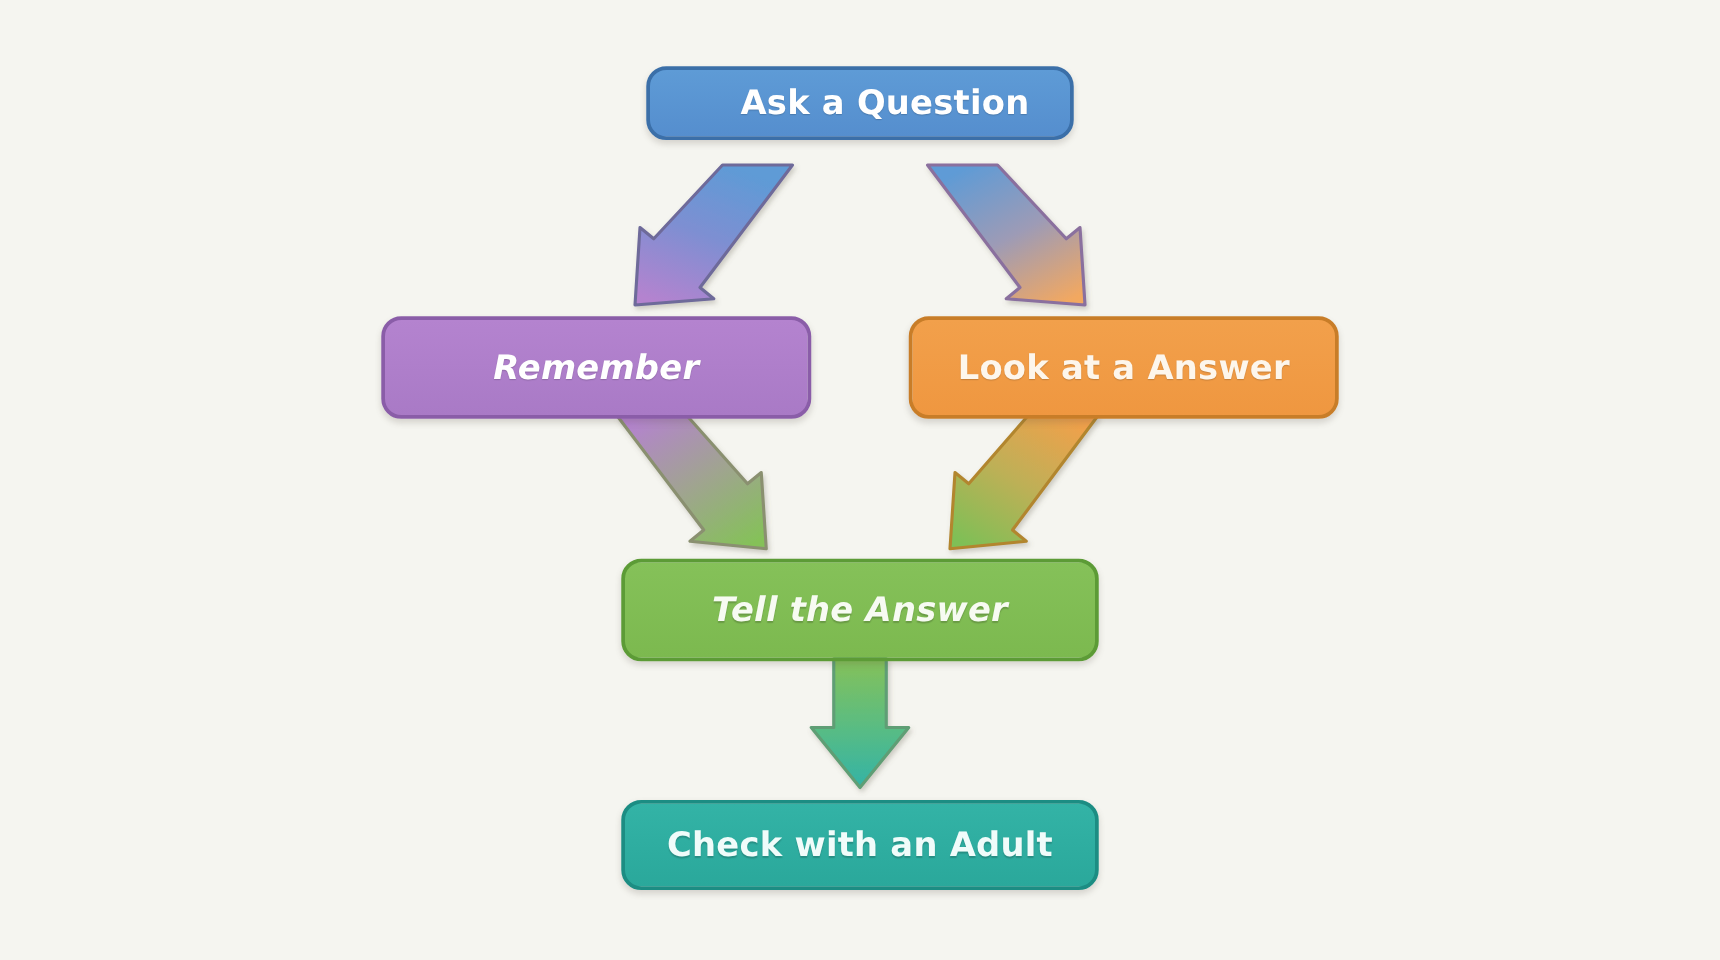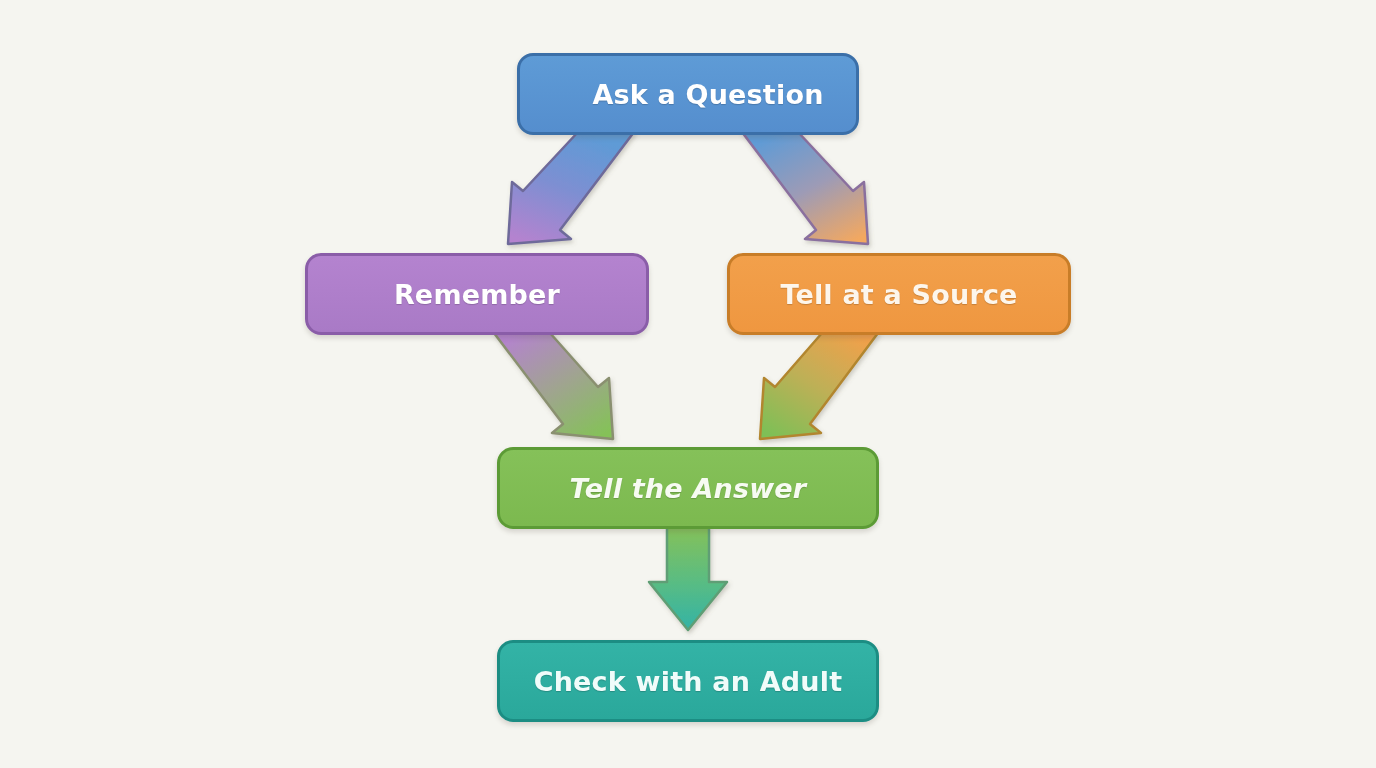--- a/index.html
+++ b/index.html
@@ -42,49 +42,50 @@
     box-shadow: 0 3px 5px rgba(90,80,70,0.20);
     z-index: 5;
   }
   .node-label {
     white-space: nowrap;
     line-height: 1;
   }
 
   
   #node-ask {
-    left: 517px;  top: 53px;  width: 342px; height: 82px;
+    left: 517px;  top: 53px;  width: 342px; height: 59px;
     background: linear-gradient(180deg, #5e9bd6 0%, #558ece 100%);
     border-color: #3b6fa8;
     font-size: 27px;
     padding-left: 40px;
   }
   #node-remember {
     left: 305px; top: 253px; width: 344px; height: 82px;
     background: linear-gradient(180deg, #b483cf 0%, #a97ac6 100%);
     border-color: #8a5da8;
     font-size: 27px;
+    font-style: italic;
   }
   #node-source {
     left: 727px; top: 253px; width: 344px; height: 82px;
     background: linear-gradient(180deg, #f2a04b 0%, #ef9740 100%);
     border-color: #c87d28;
     font-size: 27px;
     color: #fdf6ec;
   }
   #node-answer {
     left: 497px; top: 447px; width: 382px; height: 82px;
     background: linear-gradient(180deg, #85c159 0%, #7cb94f 100%);
     border-color: #5c9b36;
     font-size: 27px;
     color: #f7fbf2;
     font-style: italic;
   }
   #node-adult {
-    left: 497px; top: 640px; width: 382px; height: 82px;
+    left: 497px; top: 640px; width: 382px; height: 72px;
     background: linear-gradient(180deg, #33b3a6 0%, #2aa89b 100%);
     border-color: #1c8d83;
     font-size: 27px;
     color: #f0fcfa;
   }
 </style>
 </head>
 <body>
 
 <div id="canvas">
@@ -181,21 +182,21 @@
 
   <div class="node" id="node-ask">
     <span class="node-label">Ask a Question</span>
   </div>
 
   <div class="node" id="node-remember">
     <span class="node-label">Remember</span>
   </div>
 
   <div class="node" id="node-source">
-    <span class="node-label">Tell at a Source</span>
+    <span class="node-label">Look at a Answer</span>
   </div>
 
   <div class="node" id="node-answer">
     <span class="node-label">Tell the Answer</span>
   </div>
 
   <div class="node" id="node-adult">
     <span class="node-label">Check with an Adult</span>
   </div>
 

